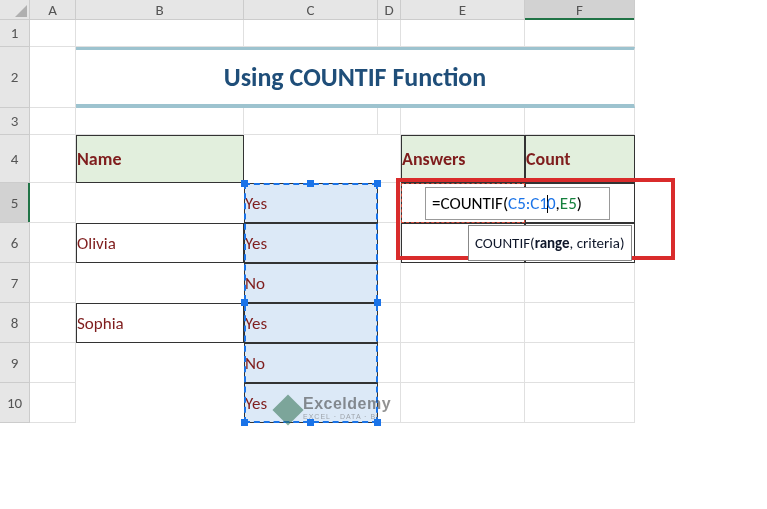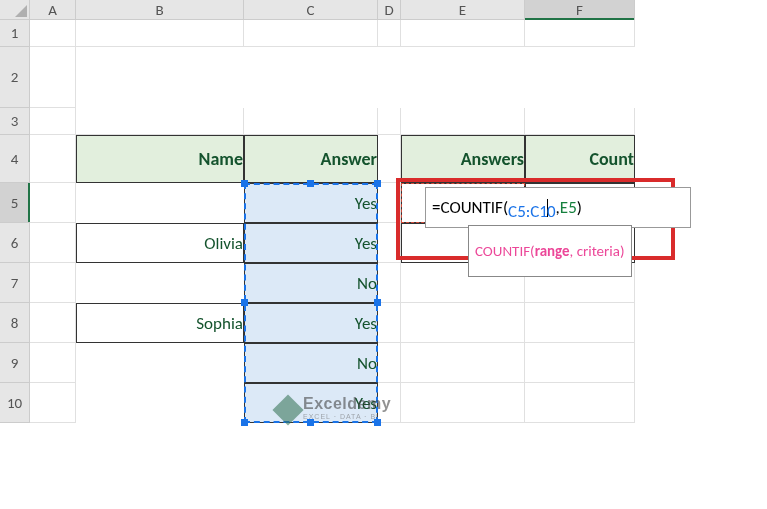--- a/index.html
+++ b/index.html
@@ -53,23 +53,23 @@
     width: 0; height: 0;
     border-style: solid;
     border-width: 0 0 12px 12px;
     border-color: transparent transparent #b0b0b0 transparent;
   }
   .cell {
     border-right: 1px solid #e0e0e0;
     border-bottom: 1px solid #e0e0e0;
     display: flex;
     align-items: center;
-    justify-content: flex-end;
+    justify-content: flex-start;
     font-size: 17px;
-    color: #14532d;
+    color: #7f1d1d;
     position: relative;
     background: #fff;
   }
   .title-cell {
     grid-column: 3 / 8;
     background: #fff;
     border-top: 3px solid #9dc3cf;
     border-bottom: 4px solid #9dc3cf;
     font-size: 26px;
     font-weight: 600;
@@ -111,26 +111,26 @@
     padding: 5px 6px;
     display: flex;
     align-items: center;
     white-space: nowrap;
   }
   .tooltip {
     position: absolute;
     background: #fff;
     border: 1px solid #888;
     font-size: 15px;
-    padding: 16px 6px;
-    color: #ec4899;
+    padding: 8px 6px;
+    color: #0f172a;
     white-space: nowrap;
   }
   .tooltip .bold { font-weight: 700; }
-  .ref-blue { color: #1a73e8; margin-top: 8px; }
+  .ref-blue { color: #1a73e8; }
   .ref-red { color: #15803d; }
   .cursor-bar {
     display: inline-block;
     width: 1px; height: 18px;
     background: #000;
     vertical-align: middle;
     margin: 0 -1px;
   }
   .dashed-red {
     position: absolute;
@@ -215,34 +215,34 @@
     </div>
 
   <div class="cell" style="grid-column:2;grid-row:2"></div>
   <div class="cell" style="grid-column:3;grid-row:2"></div>
   <div class="cell" style="grid-column:4;grid-row:2"></div>
   <div class="cell" style="grid-column:5;grid-row:2"></div>
   <div class="cell" style="grid-column:6;grid-row:2"></div>
   <div class="cell" style="grid-column:7;grid-row:2"></div>
 
   <div class="cell" style="grid-column:2;grid-row:3"></div>
+  <div class="cell title-cell" style="grid-row:3">
+    <span>Using COUNTIF Function</span>
+  </div>
 
   <div class="cell" style="grid-column:2;grid-row:4"></div>
   <div class="cell" style="grid-column:3;grid-row:4"></div>
   <div class="cell" style="grid-column:4;grid-row:4"></div>
   <div class="cell" style="grid-column:5;grid-row:4"></div>
   <div class="cell" style="grid-column:6;grid-row:4"></div>
   <div class="cell" style="grid-column:7;grid-row:4"></div>
 
   <div class="cell" style="grid-column:2;grid-row:5"></div>
   <div class="cell tblhdr" style="grid-column:3;grid-row:5">
       <span>Name</span>
-    </div>
-  <div class="cell tblhdr" style="grid-column:4;grid-row:5">
-      <span>Answer</span>
     </div>
   <div class="cell" style="grid-column:5;grid-row:5"></div>
   <div class="cell tblhdr" style="grid-column:6;grid-row:5">
       <span>Answers</span>
     </div>
   <div class="cell tblhdr" style="grid-column:7;grid-row:5">
       <span>Count</span>
     </div>
 
   <div class="cell" style="grid-column:2;grid-row:6"></div>
@@ -307,21 +307,21 @@
 <div class="handle" style="left:374px;top:419px"></div>
 <div class="handle" style="left:307px;top:180px"></div>
 <div class="handle" style="left:307px;top:419px"></div>
 <div class="handle" style="left:241px;top:299px"></div>
 <div class="handle" style="left:374px;top:299px"></div>
 
 <div class="dashed-red" style="left:401px;top:183px;width:124px;height:40px"></div>
 
 <div class="redbox" style="left:396px;top:178px;width:279px;height:82px"></div>
 
-<div class="formula-box" style="left:425px;top:187px;width:266px">
+<div class="formula-box" style="left:425px;top:187px;width:185px">
   <span>=COUNTIF(</span>
     <span class="ref-blue">C5:C1</span>
     <span class="cursor-bar"></span>
     <span class="ref-blue">0</span>
     <span>,</span>
     <span class="ref-red">E5</span>
     <span>)</span>
 </div>
 
 <div class="tooltip" style="left:468px;top:225px">

